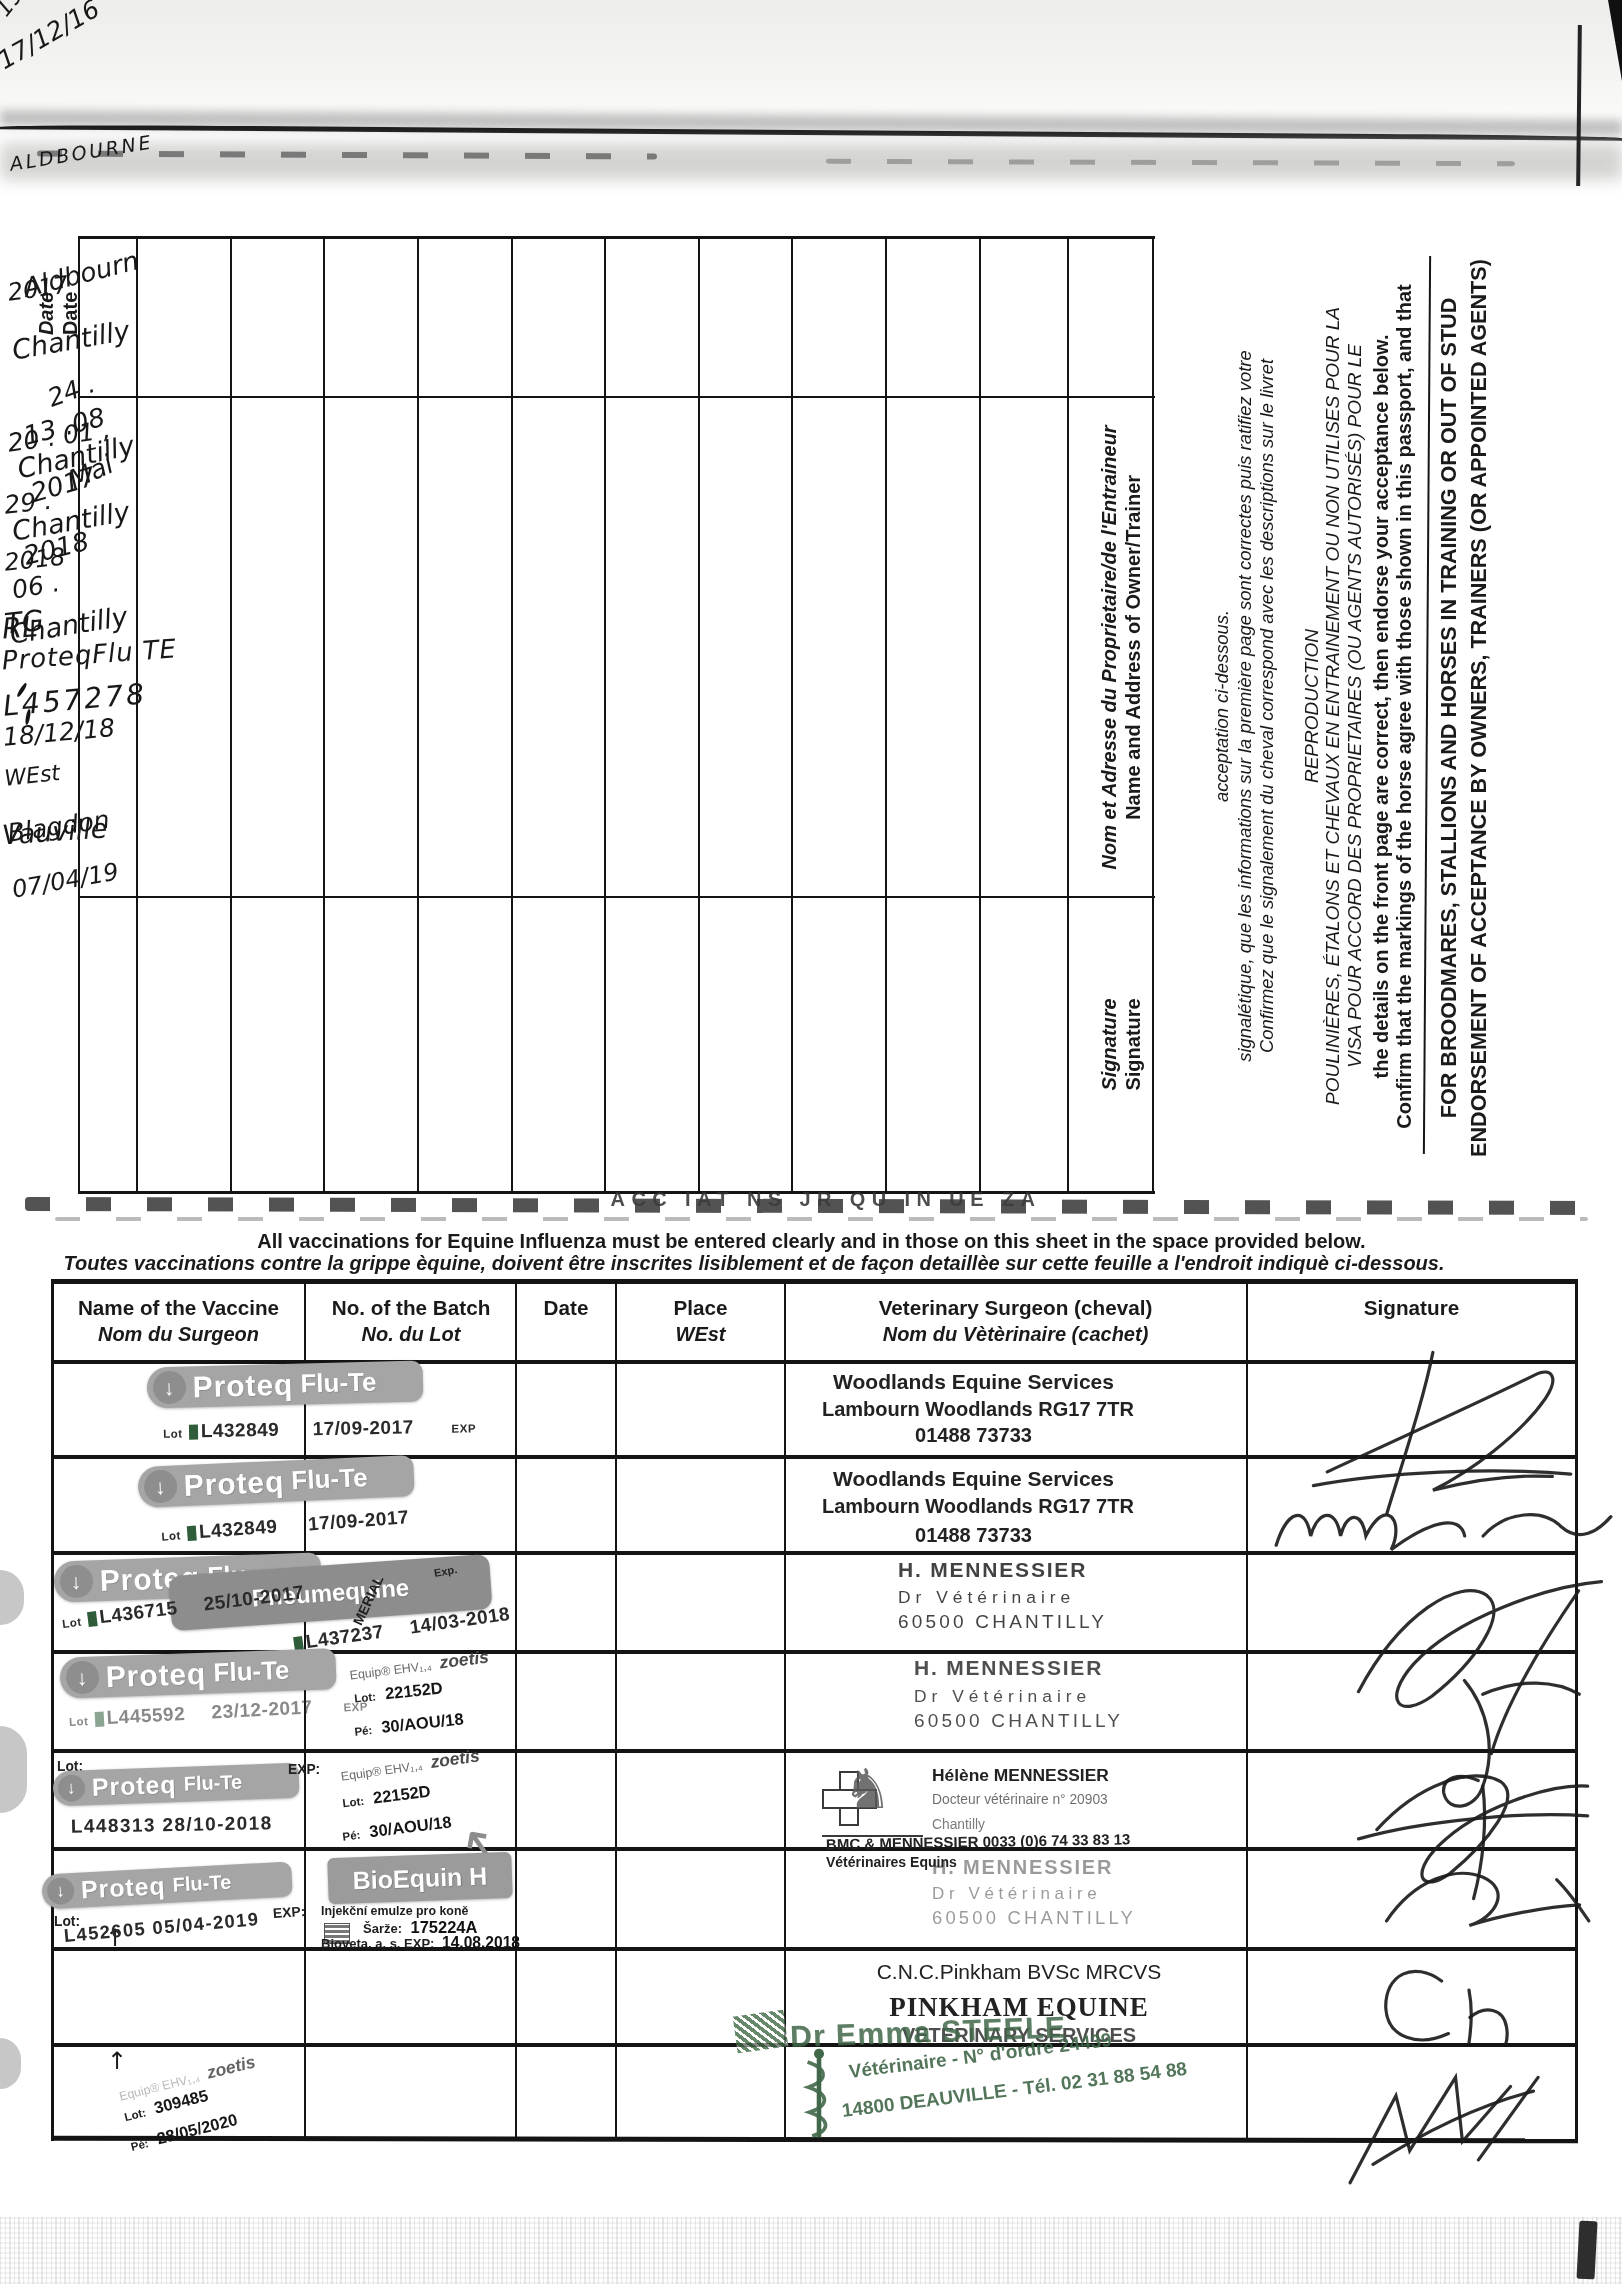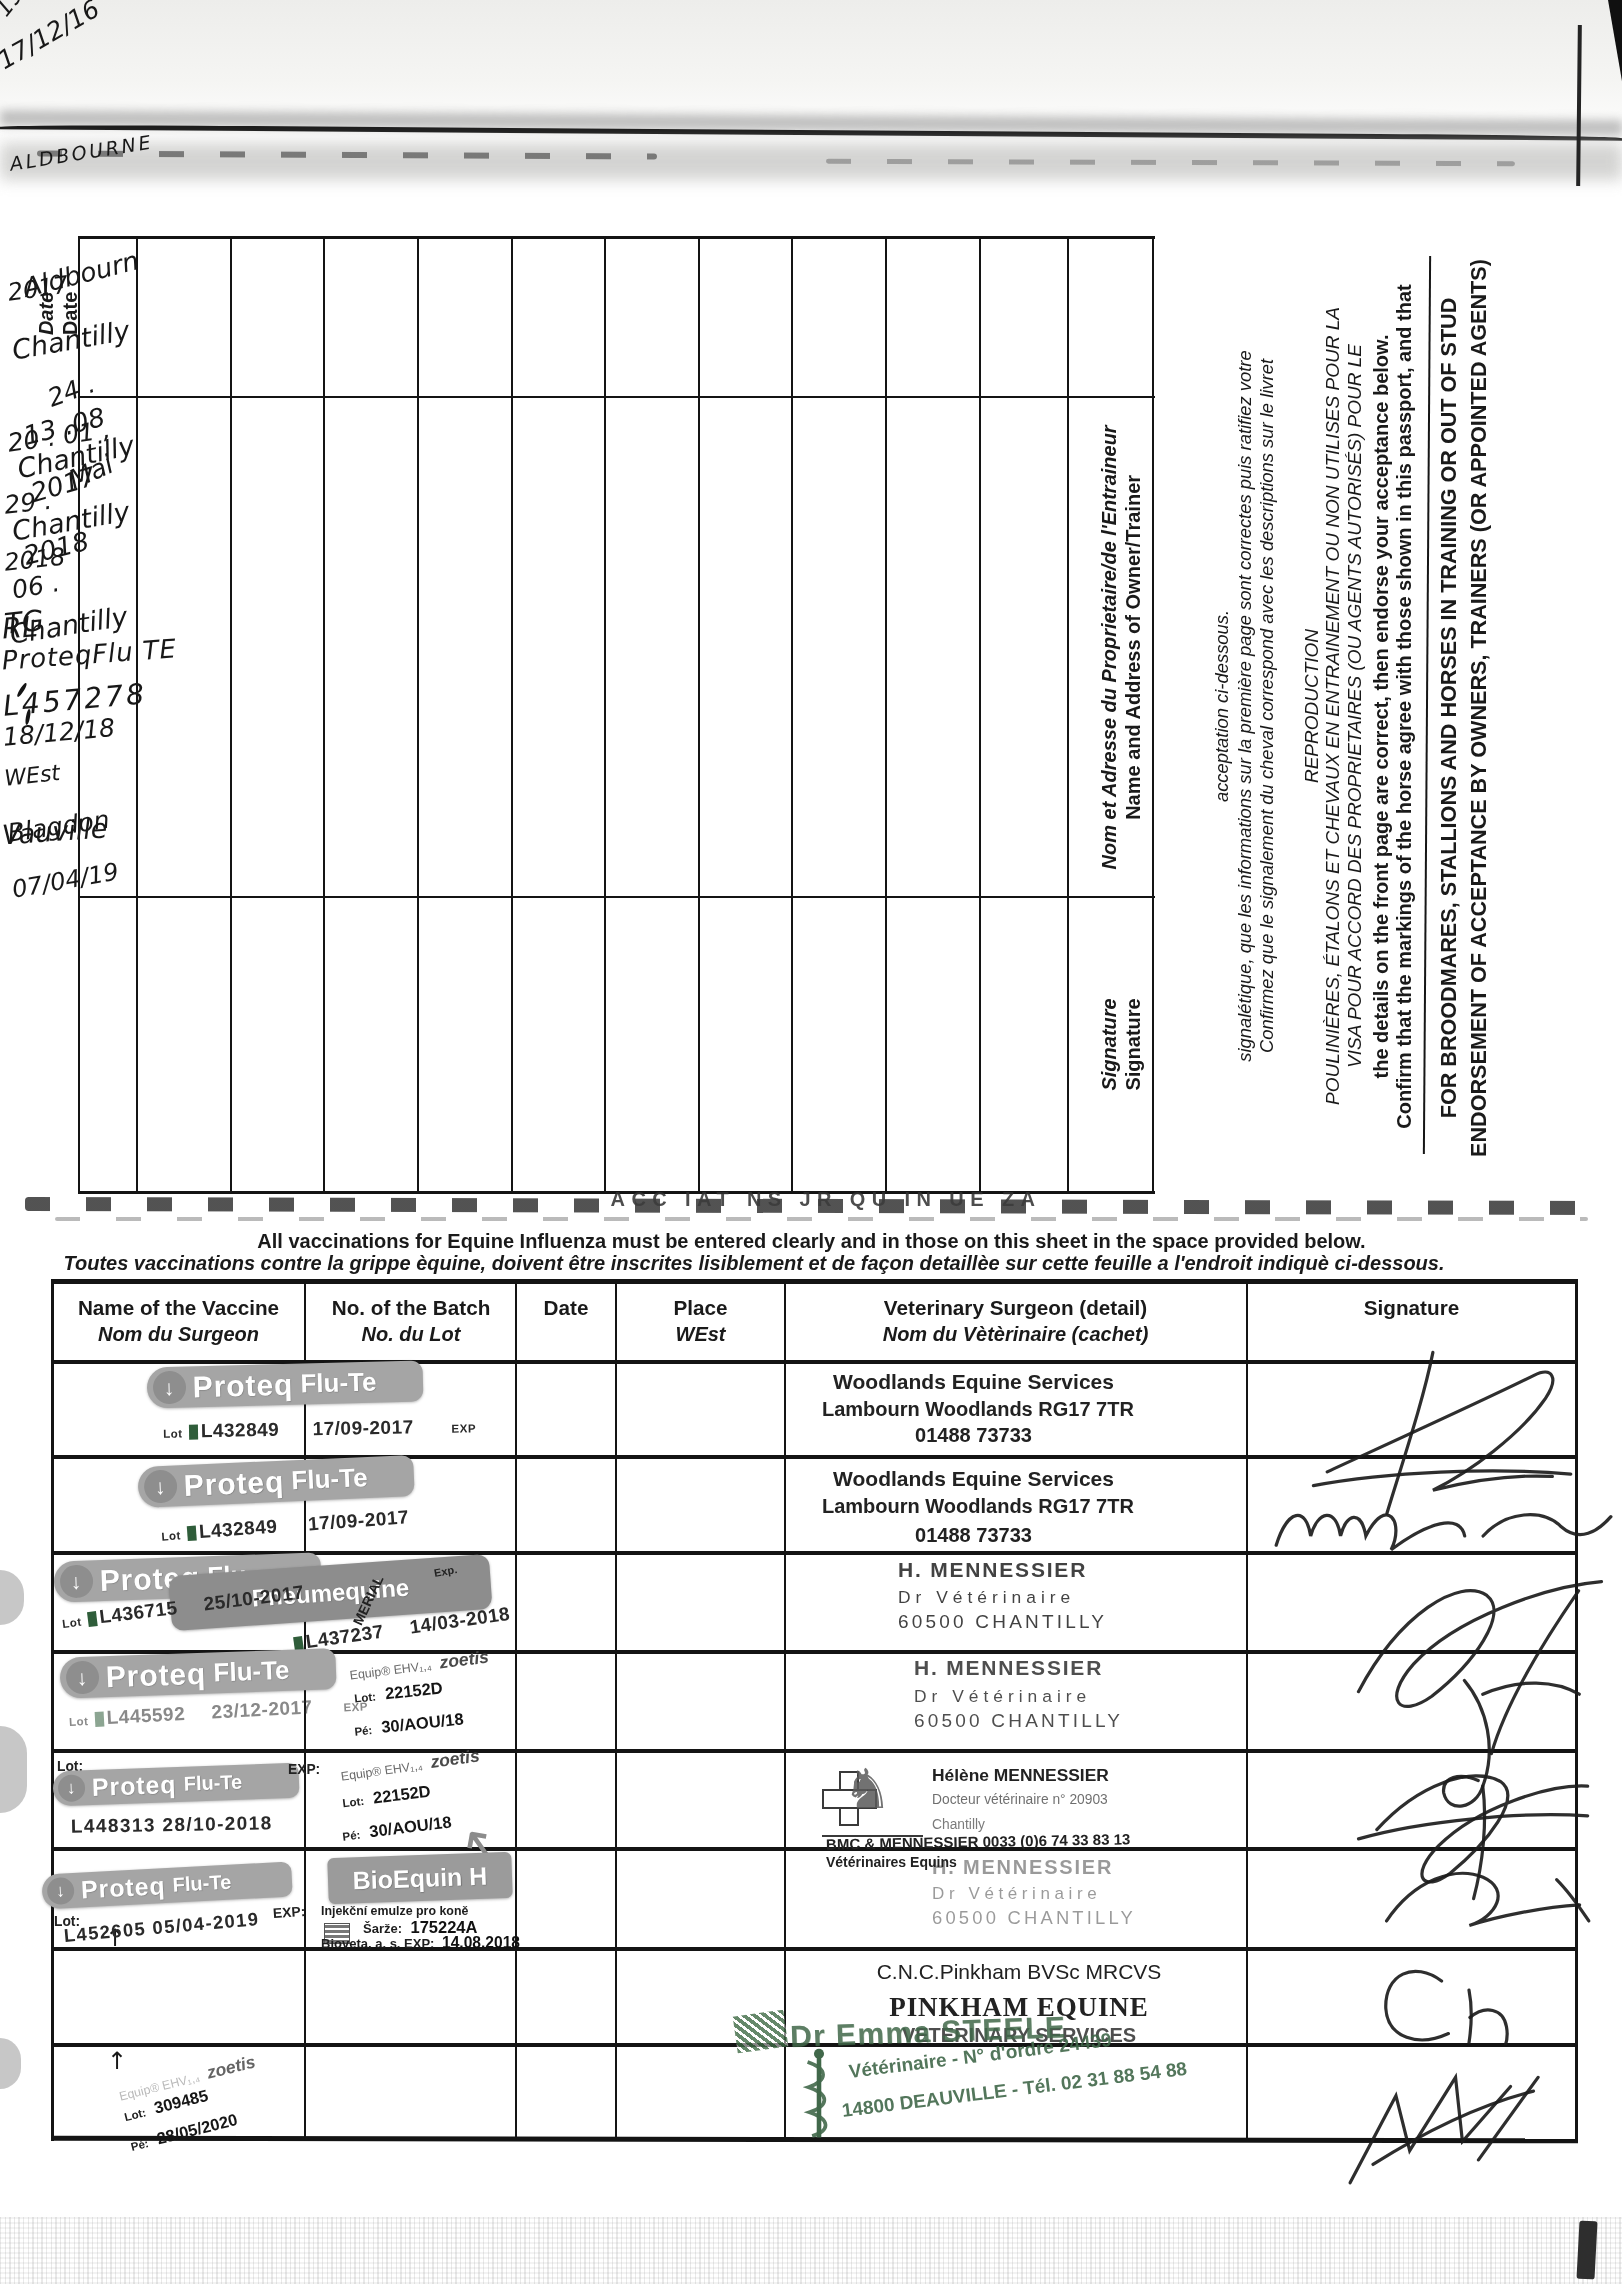--- a/index.html
+++ b/index.html
@@ -122,21 +122,21 @@
   <div class="line" style="left:1246px;top:1279px;width:2.3px;height:862px;"></div>
   <div class="line" style="left:1575px;top:1279px;width:2.8px;height:862px;"></div>
 
   <div class="abs b ctr" style="left:53px;top:1296px;width:251px;font-size:20.7px;">Name of the Vaccine</div>
   <div class="abs b i ctr" style="left:53px;top:1323px;width:251px;font-size:20px;">Nom du Surgeon</div>
   <div class="abs b ctr" style="left:307px;top:1296px;width:208px;font-size:20.7px;">No. of the Batch</div>
   <div class="abs b i ctr" style="left:307px;top:1323px;width:208px;font-size:20px;">No. du Lot</div>
   <div class="abs b ctr" style="left:517px;top:1296px;width:98px;font-size:20.7px;">Date</div>
   <div class="abs b ctr" style="left:617px;top:1296px;width:167px;font-size:20.7px;">Place</div>
   <div class="abs b i ctr" style="left:617px;top:1323px;width:167px;font-size:20px;">WEst</div>
-  <div class="abs b ctr" style="left:786px;top:1296px;width:459px;font-size:20.7px;">Veterinary Surgeon (detail)</div>
+  <div class="abs b ctr" style="left:786px;top:1296px;width:459px;font-size:20.7px;">Veterinary Surgeon (cheval)</div>
   <div class="abs b i ctr" style="left:786px;top:1323px;width:459px;font-size:20px;">Nom du Vètèrinaire (cachet)</div>
   <div class="abs b ctr" style="left:1248px;top:1296px;width:327px;font-size:20.7px;">Signature</div>
 
   <div>
     <div class="pq-band" style="left:147px;top:1364px;width:257px;transform:rotate(-1.5deg);">
       <span class="pq-badge">↓</span>
       <span class="pq-brand">Proteq</span>
       <span class="pq-var">Flu-Te</span>
     </div>
     <div class="lotline" style="left:163px;top:1418px;transform:rotate(-1deg);">

